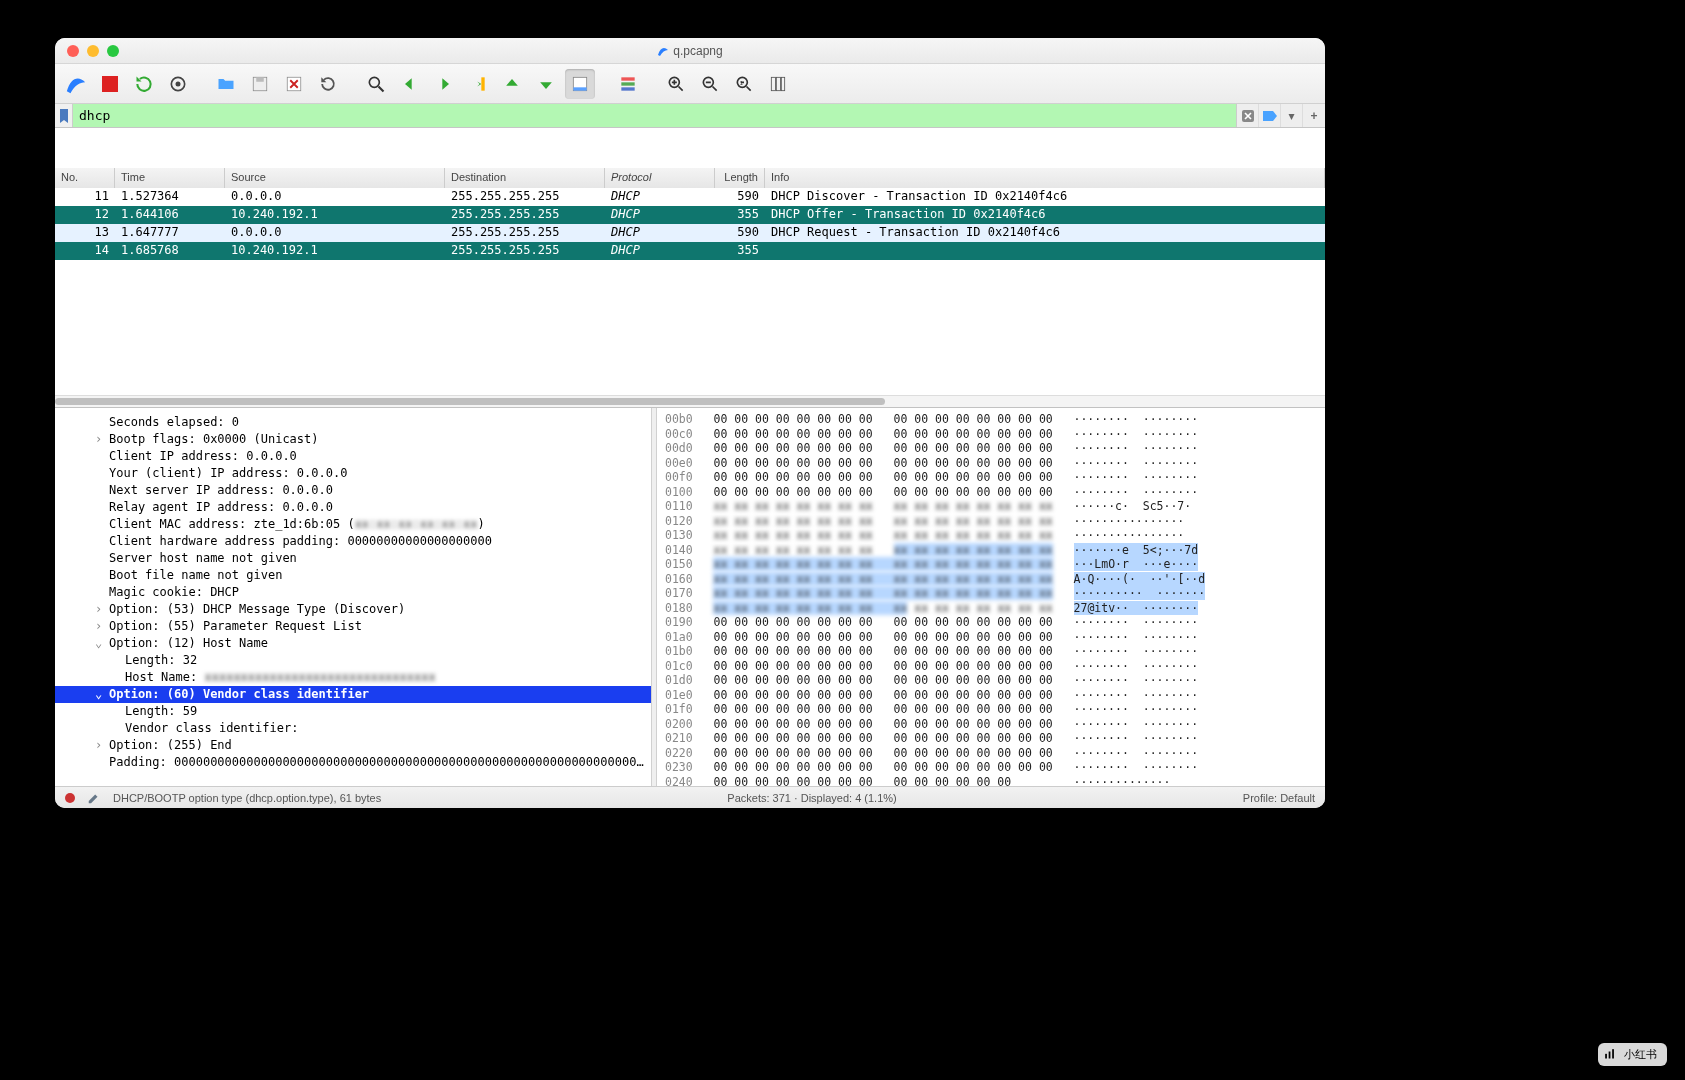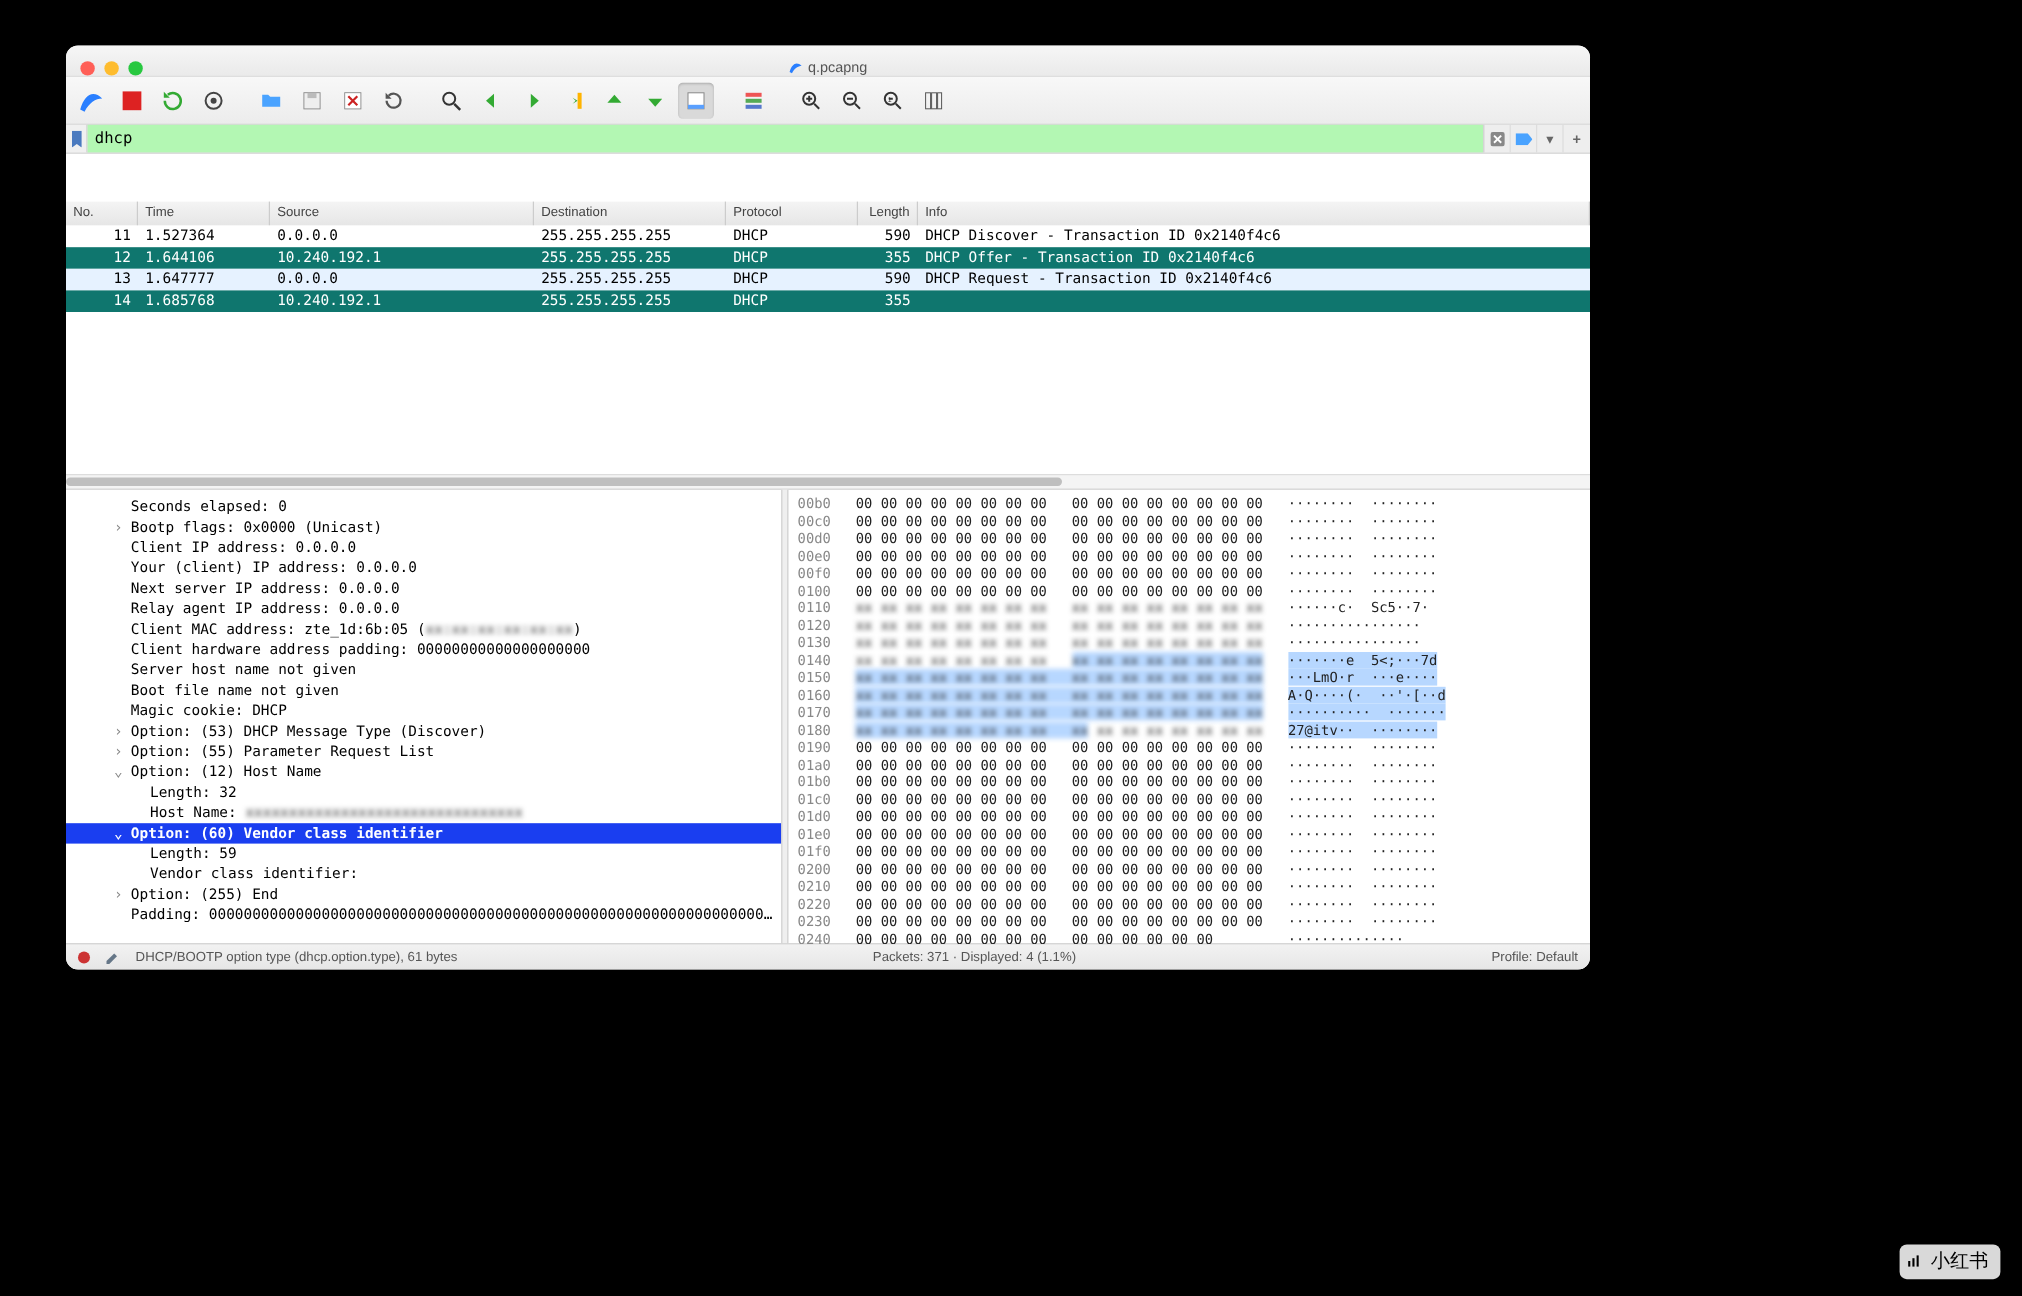--- a/index.html
+++ b/index.html
@@ -5,21 +5,21 @@
   * { box-sizing: border-box; margin: 0; padding: 0; }
   html, body { width: 100%; height: 100%; background: #000; overflow: hidden; font-family: -apple-system, "Helvetica Neue", Arial, sans-serif; }
   .stage { position: relative; width: 1685px; height: 1080px; background: #000; }
   .window {
     position: absolute; left: 55px; top: 38px; width: 1270px; height: 770px;
     background: #fff; border-radius: 10px; box-shadow: 0 30px 60px rgba(0,0,0,.5);
     display: flex; flex-direction: column; overflow: hidden;
   }
   .titlebar {
     height: 26px; background: linear-gradient(#f6f6f6,#eaeaea); border-bottom: 1px solid #d6d6d6;
-    display: flex; align-items: flex-end; position: relative;
+    display: flex; align-items: center; position: relative;
   }
   .traffic { display: flex; gap: 8px; margin-left: 12px; }
   .tl { width: 12px; height: 12px; border-radius: 50%; }
   .tl.r { background: #ff5f57; } .tl.y { background: #febc2e; } .tl.g { background: #28c840; }
   .title { position: absolute; left: 0; right: 0; text-align: center; font-size: 12px; color: #555; pointer-events: none; }
   .title svg { vertical-align: -2px; margin-right: 4px; }
   .toolbar {
     height: 40px; background: linear-gradient(#f8f8f8,#ececec); border-bottom: 1px solid #d0d0d0;
     display: flex; align-items: center; gap: 4px; padding: 0 6px;
   }
@@ -40,21 +40,21 @@
   .fctl:last-child { border-right:none; }
   .packet-list { flex: 0 0 240px; display:flex; flex-direction:column; border-bottom:1px solid #c2c2c2;margin-top:40px; }
   .plh { display:flex; height:20px; background:linear-gradient(#f4f4f4,#e6e6e6); font-size:11px; color:#444; }
   .plh .c { border-right:1px solid #ccc; padding:3px 6px; overflow:hidden; white-space:nowrap; }
   .plbody { flex:1; overflow:auto; font-family:"SF Mono","Menlo",monospace; font-size:12px; background:#fff; }
   .prow { display:flex; height:18px; }
   .prow .c { padding:1px 6px; overflow:hidden; white-space:nowrap; }
   .prow.white { background:#fff; color:#000; }
   .prow.red { background:#0f766e; color:#fff; }
   .prow.sel { background:#e6f2ff; color:#000000; }
-  .c.no { width:60px; text-align:right; } .c.time { width:110px; } .c.src { width:220px; } .c.dst { width:160px; } .c.proto { width:110px; } .c.len { width:50px; text-align:right; } .c.info { flex:1; }
+  .c.no { width:60px; text-align:right; } .c.time { width:110px; } .c.src { width:220px; } .c.dst { width:160px; } .c.proto { width:110px;font-style:italic; } .c.len { width:50px; text-align:right; } .c.info { flex:1; }
   .plh .c.no { text-align:left; }
   .plscroll { height:12px; background:#f4f4f4; border-top:1px solid #ddd; position:relative; }
   .thumb { position:absolute; left:0; width:830px; top:2px; bottom:2px; background:#bfbfbf; border-radius:4px; }
   .lower { flex:1; display:flex; min-height:0; }
   .details { flex: 0 0 590px; overflow:auto; font-family:"SF Mono","Menlo",monospace; font-size:12px; line-height:17px; padding:6px 0; position:relative; }
   .drow { white-space:pre; }
   .drow.i1 { padding-left:40px; } .drow.i2 { padding-left:56px; }
   .drow .caret { display:inline-block; width:14px; color:#888; }
   .drow.sel { background:#1a3ef0; color:#fff;font-weight:bold; }
   .drow.sel .caret { color:#fff; }
@@ -63,21 +63,21 @@
   .hex .off { color:#888; }
   .hex .hl { background:#b7d7ff; }
   .status {
     height:22px; background:linear-gradient(#f2f2f2,#e6e6e6); border-top:1px solid #ccc;
     display:flex; align-items:center; font-size:11px; color:#555; padding:0 10px; gap:12px;
   }
   .status .dot { width:10px;height:10px;border-radius:50%;background:#c33; }
   .status .spacer { flex:1; }
   .watermark {
     position:absolute; right:18px; bottom:14px; background:rgba(255,255,255,.85); color:#000;
-    font-size:16px; padding:4px 10px 4px 6px; border-radius:6px; display:flex; align-items:center; gap:6px;
+    font-size:11px; padding:4px 10px 4px 6px; border-radius:6px; display:flex; align-items:center; gap:6px;
   }
   .blur { filter: blur(2px); color:#333; }
   .blur2 { filter: blur(2px); }
 </style>
 </head>
 <body>
 
 <div class="stage">
   <div class="window">
 

